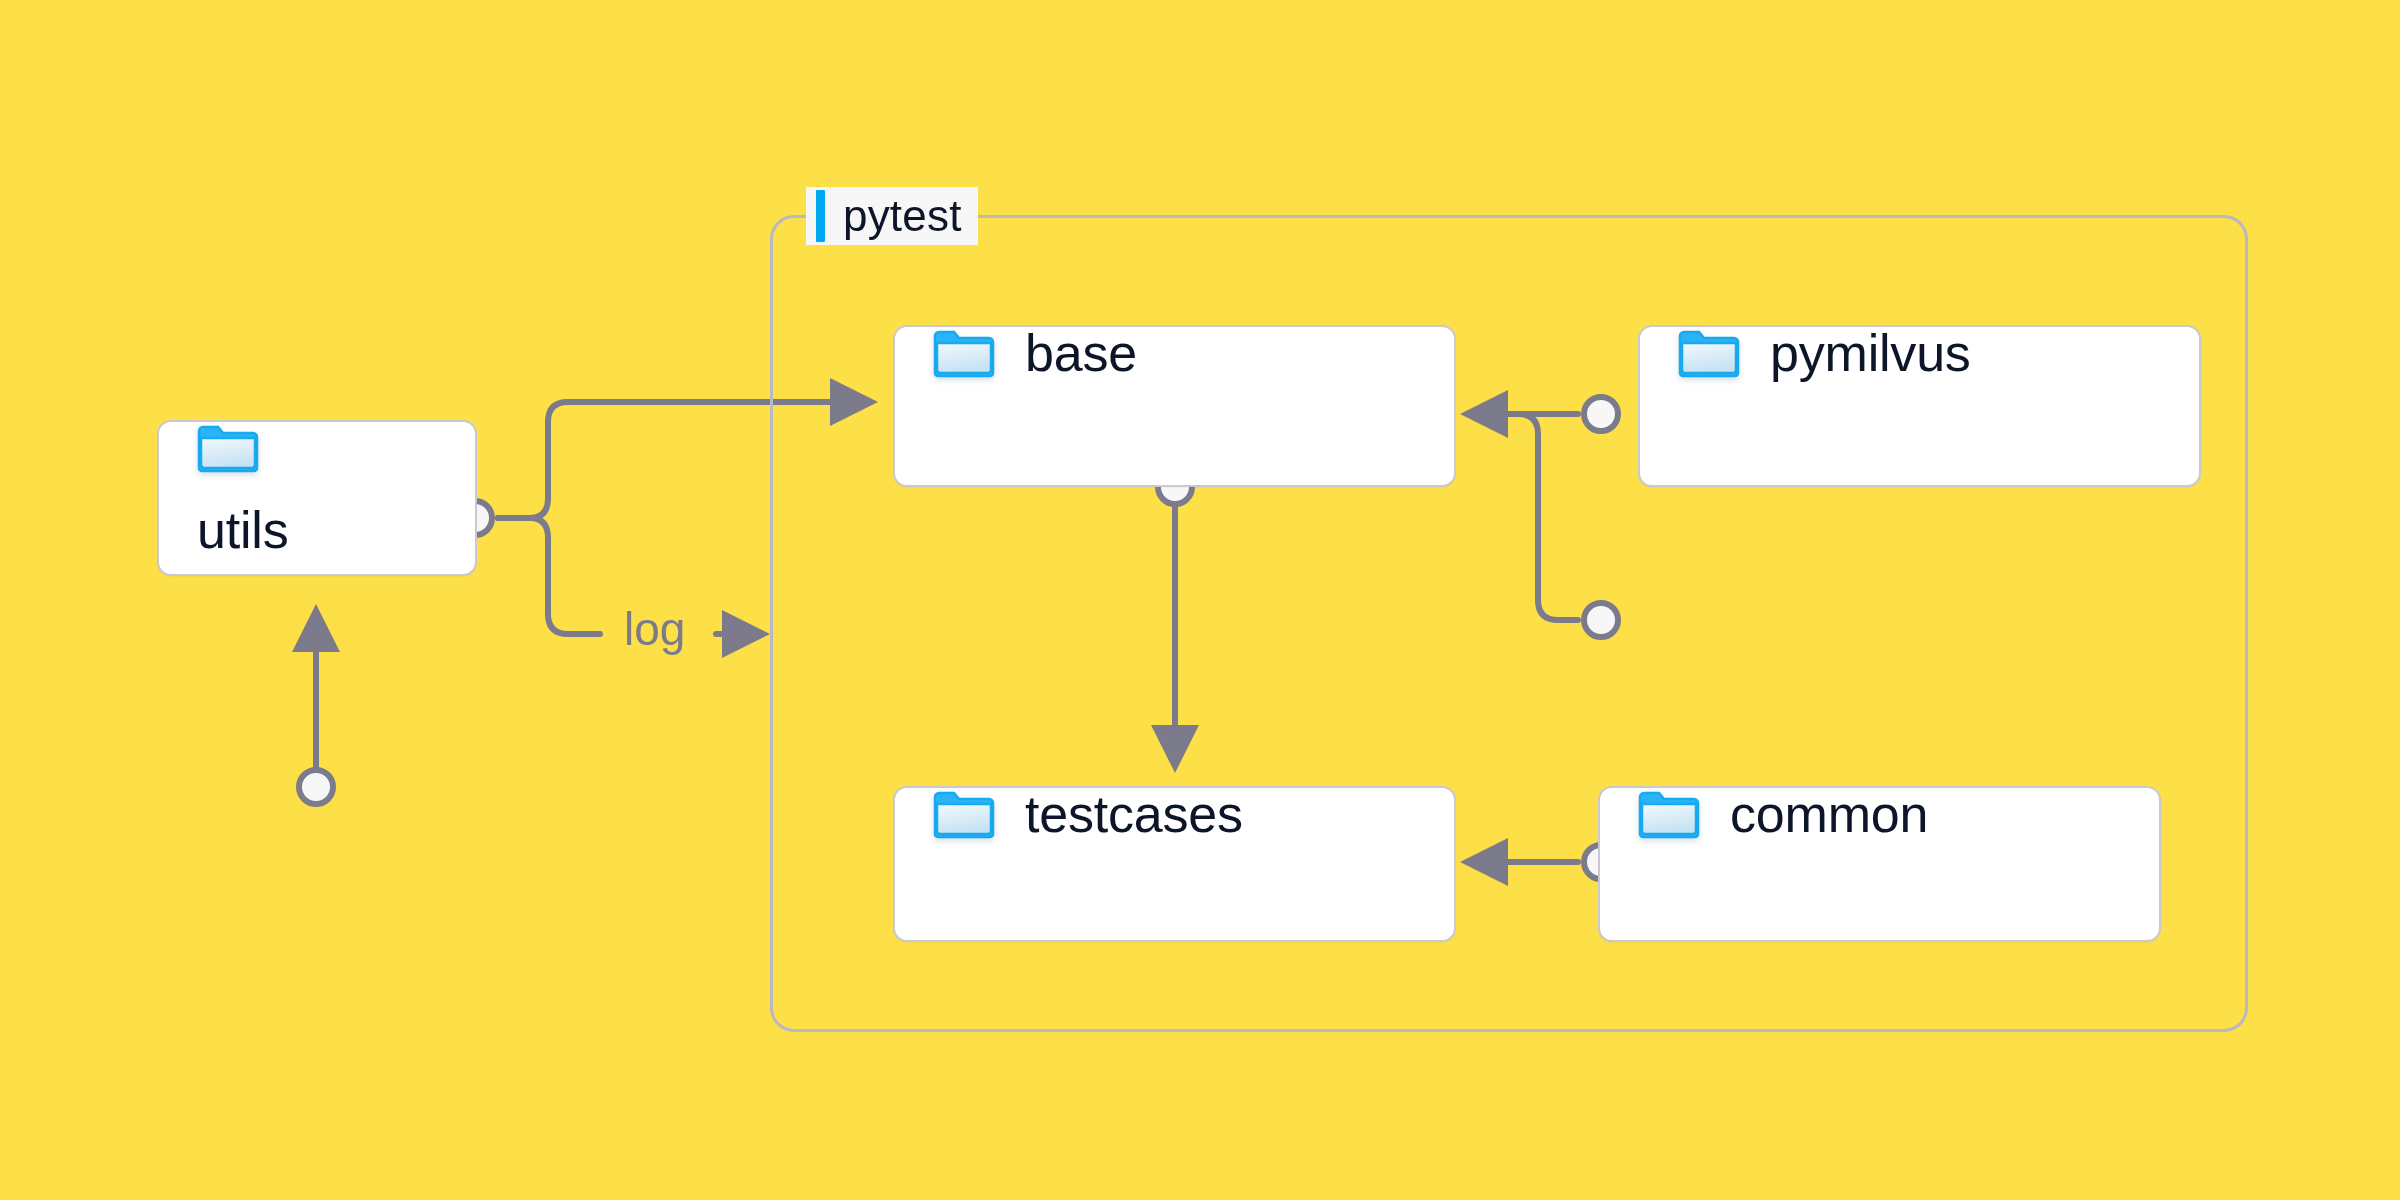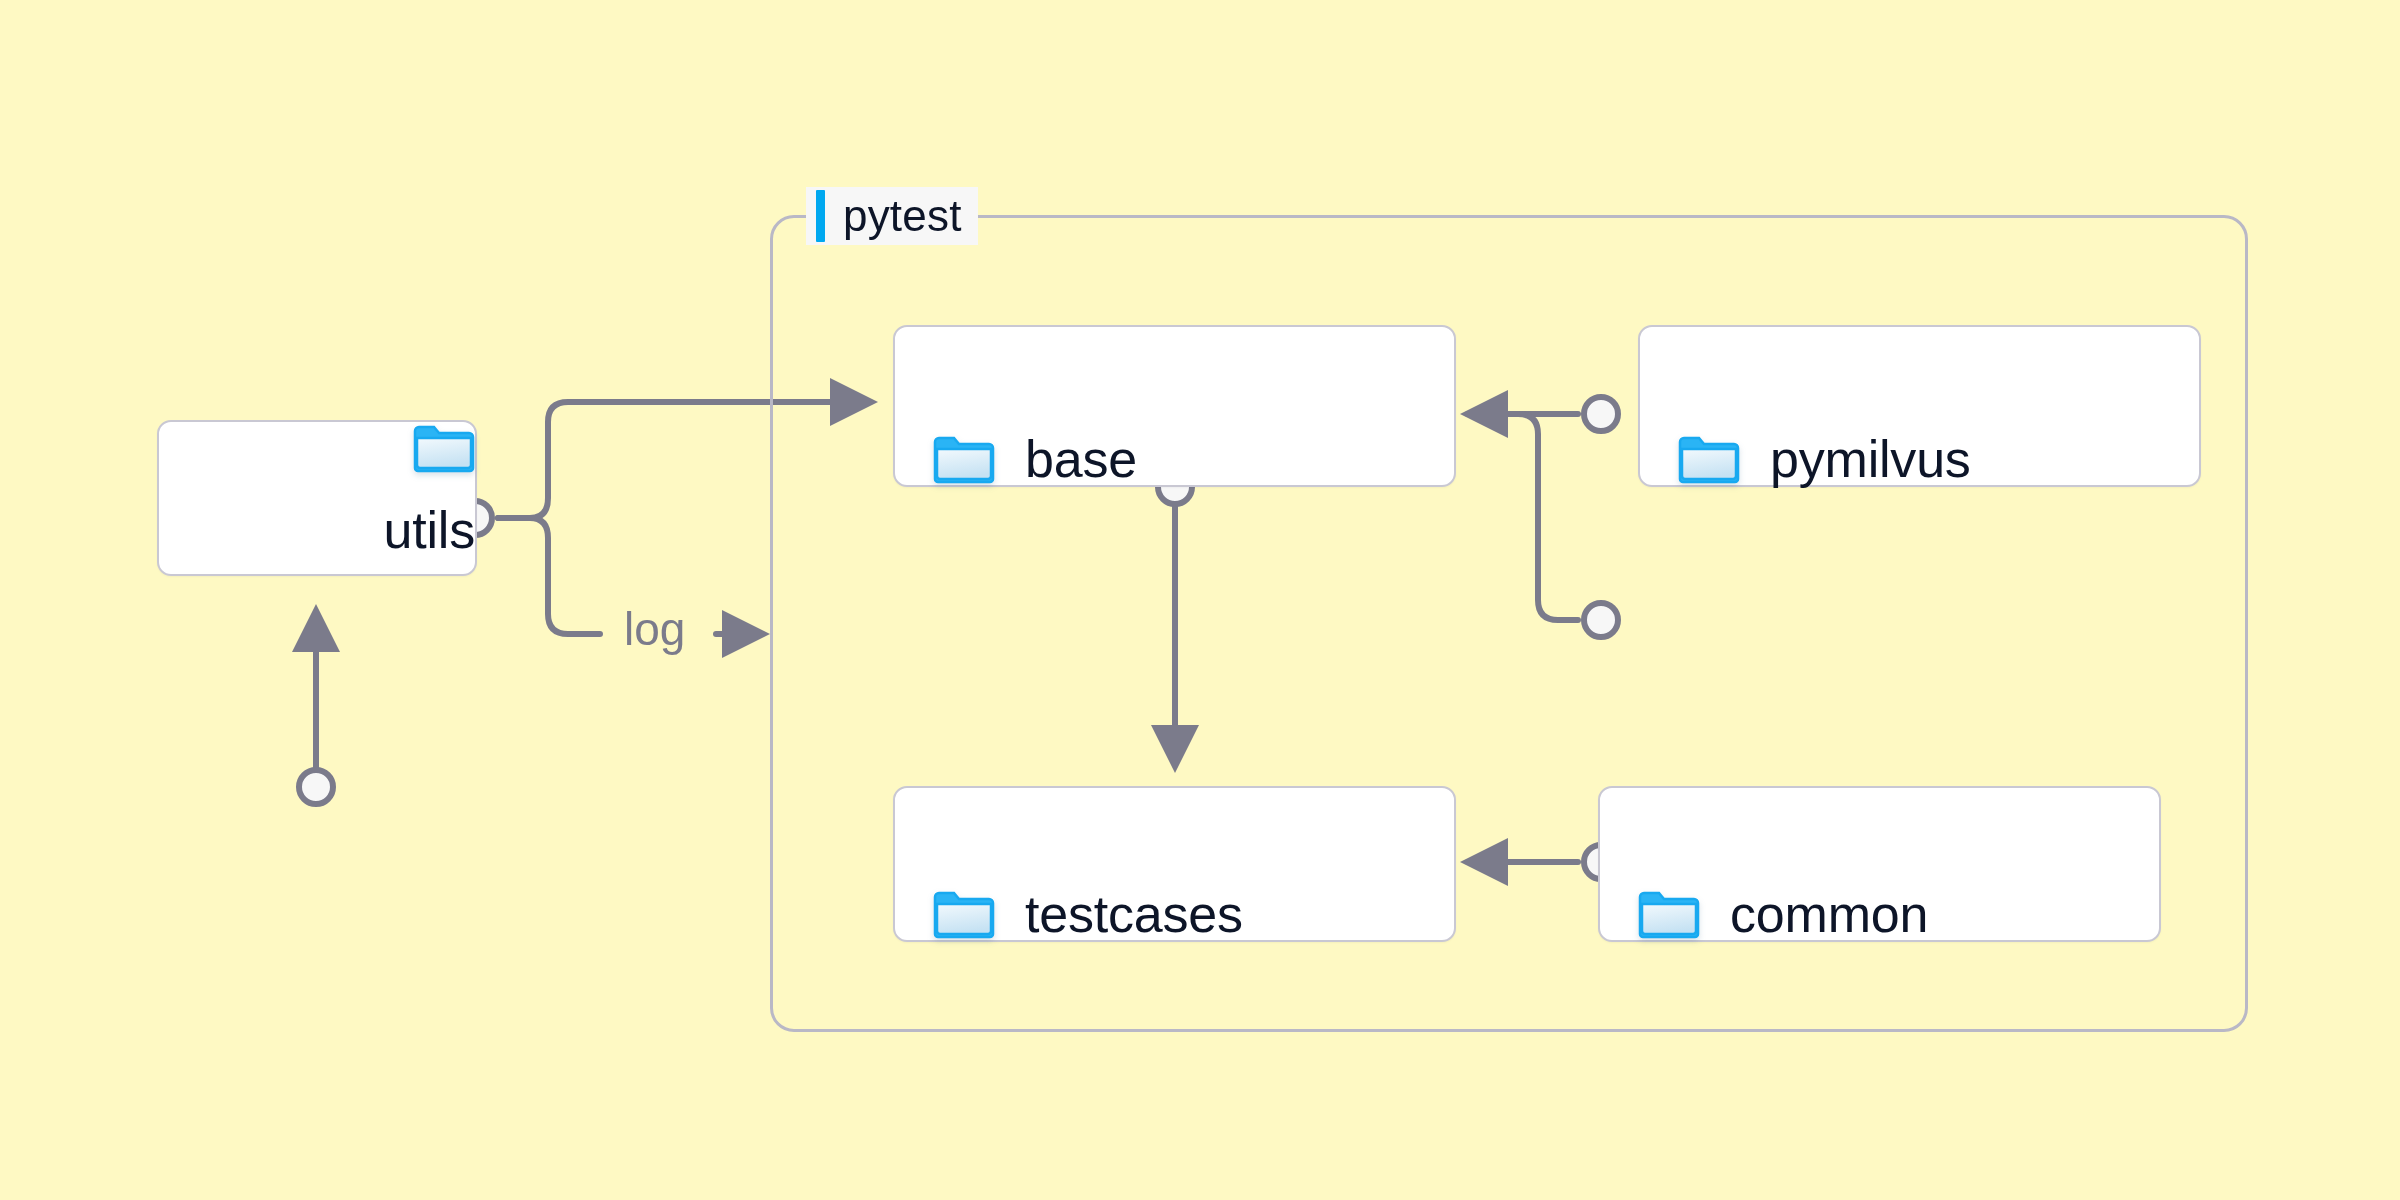--- a/index.html
+++ b/index.html
@@ -7,21 +7,21 @@
     padding: 0;
     background: #f7f7f7;
   }
   body {
     font-family: "Liberation Sans", sans-serif;
   }
   #canvas {
     position: relative;
     width: 2400px;
     height: 1200px;
-    background: #fef9c3;
+    background: #fde047;
     overflow: hidden;
   }
   #edge-layer {
     position: absolute;
     left: 0;
     top: 0;
     width: 2400px;
     height: 1200px;
     pointer-events: none;
   }
@@ -59,21 +59,21 @@
   }
 
   
   .node {
     position: absolute;
     background: #ffffff;
     border: 2px solid #c9c8d3;
     border-radius: 14px;
     box-sizing: border-box;
     display: flex;
-    align-items: flex-end;
+    align-items: flex-start;
     padding-left: 38px;
     gap: 30px;
     box-shadow: 0 1px 2px rgba(16,24,40,0.04);
   }
   .node-label {
     font-size: 52px;
     color: #0d1528;
     letter-spacing: -0.2px;
     white-space: nowrap;
     line-height: 1;

